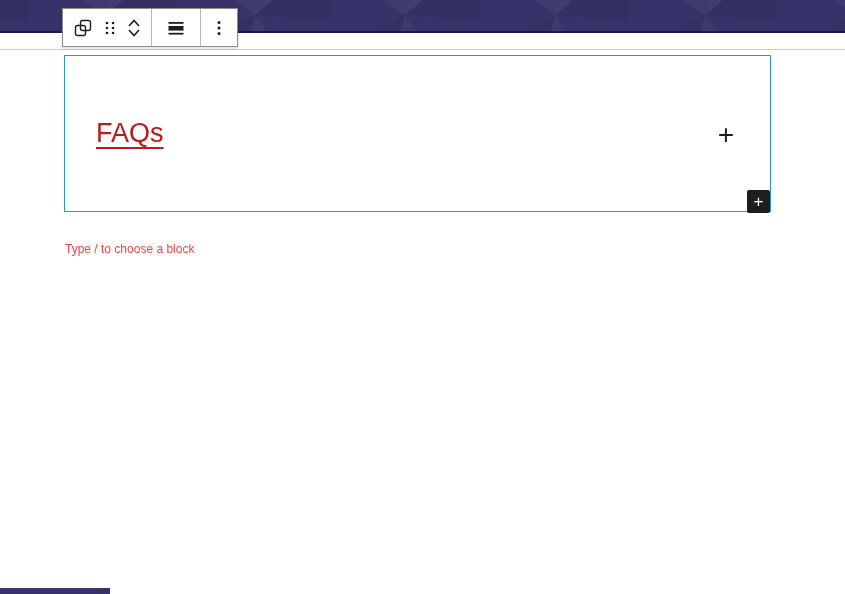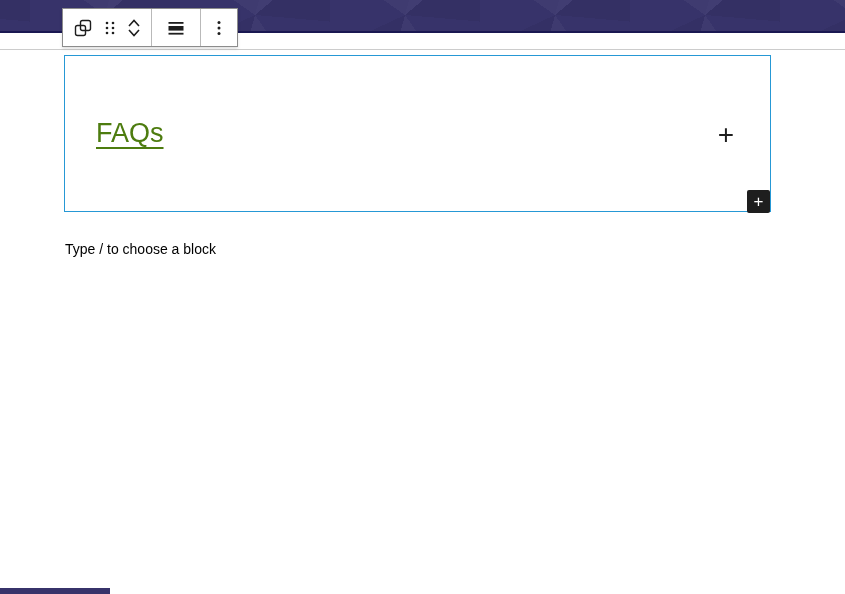--- a/index.html
+++ b/index.html
@@ -58,21 +58,21 @@
 
   
   .faq-block {
     position:absolute; left:64px; top:55px; width:707px; height:157px;
     background:#ffffff;
     border:1.5px solid #2698d5;
   }
   .faq-title {
     position:absolute; left:31px; top:60px;
     font-size:27px; font-weight:400; line-height:34px;
-    color:#4d7c0f;
+    color:#b91c1c;
     text-decoration:underline;
     text-decoration-thickness:2px;
     text-underline-offset:5px;
     cursor:text;
   }
   .faq-toggle {
     position:absolute; right:36px; top:64px;
     font-size:28px; font-weight:300; line-height:30px;
     color:#1e1e1e; cursor:pointer;
   }
@@ -83,21 +83,21 @@
     background:#1e1e1e; border:none; border-radius:2px;
     color:#ffffff; font-size:17px; font-weight:400; line-height:21px;
     display:flex; align-items:center; justify-content:center;
     cursor:pointer; z-index:6;
     font-family:"Liberation Sans", sans-serif;
   }
 
   
   .para-placeholder {
     position:absolute; left:65px; top:239px;
-    font-size:14px; color:#000000; line-height:20px;
+    font-size:12px; color:#ef4444; line-height:20px;
     cursor:text;
   }
 
   
   .bottom-bar {
     position:absolute; left:0; top:588px; width:110px; height:6px;
     background:#37336a;
   }
 </style>
 </head>

